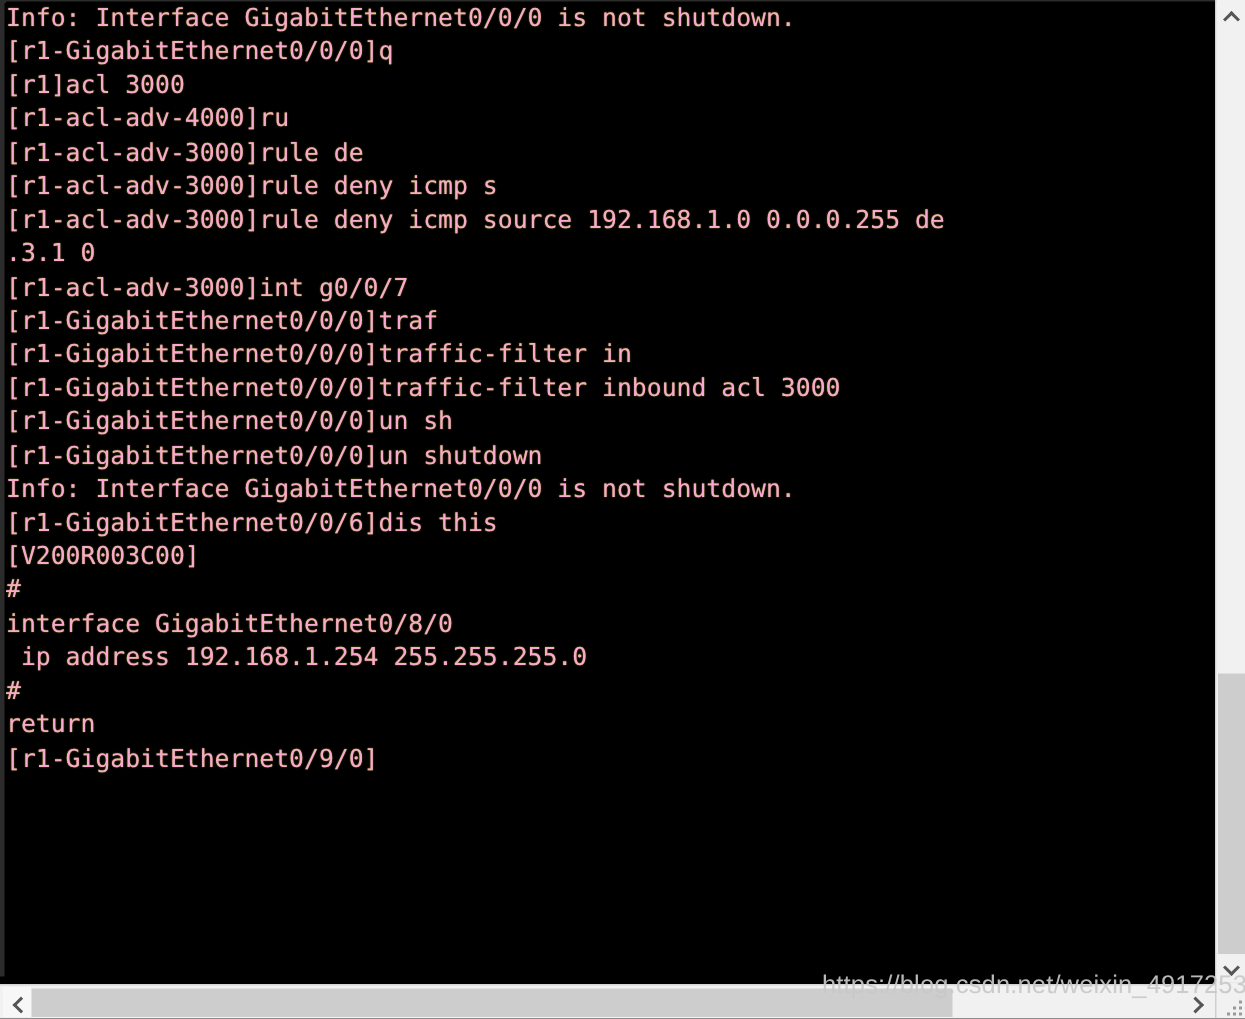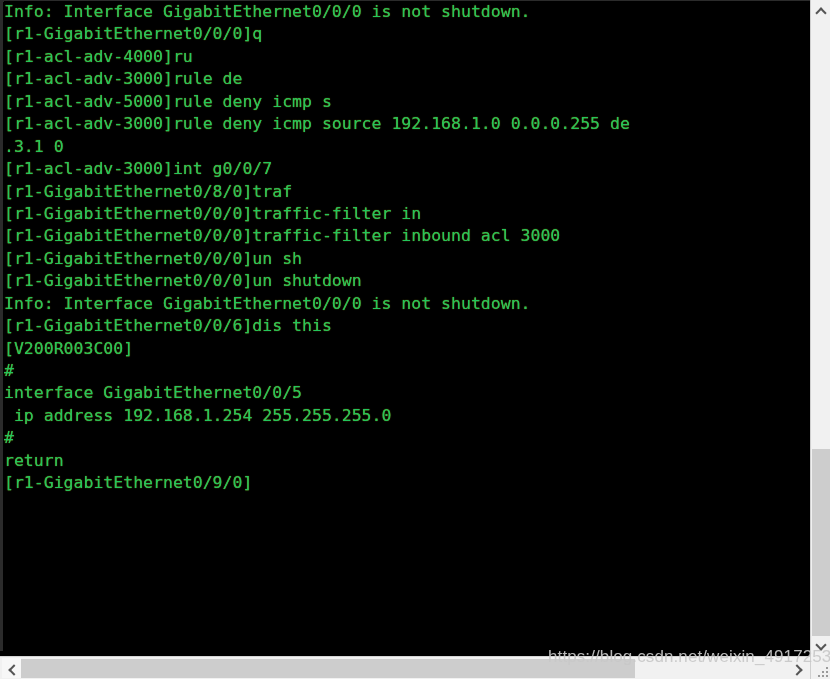--- a/index.html
+++ b/index.html
@@ -43,21 +43,21 @@
     left: 4px;
     top: 1px;
     width: 806px;
     height: 648px;
     overflow: hidden;
     background: #000000;
   }
   .term-line {
     display: block;
     white-space: pre;
-    color: #22c55e;
+    color: #f9a8d4;
     font-size: 16.5px;
     line-height: 22.45px;
     height: 22.45px;
     letter-spacing: 0px;
     text-shadow: 0 0 1px #a0a000;
   }
 
   
   #vscrollbar {
     position: absolute;
@@ -188,36 +188,37 @@
 
 <div id="app">
 
   <div id="terminal-window">
     <div id="terminal-border-top"></div>
     <div id="terminal-border-left"></div>
 
     <div id="terminal-output">
       <span class="term-line">Info: Interface GigabitEthernet0/0/0 is not shutdown.</span>
       <span class="term-line">[r1-GigabitEthernet0/0/0]q</span>
+      <span class="term-line">[r1]acl 3000</span>
       <span class="term-line">[r1-acl-adv-4000]ru</span>
       <span class="term-line">[r1-acl-adv-3000]rule de</span>
-      <span class="term-line">[r1-acl-adv-5000]rule deny icmp s</span>
+      <span class="term-line">[r1-acl-adv-3000]rule deny icmp s</span>
       <span class="term-line">[r1-acl-adv-3000]rule deny icmp source 192.168.1.0 0.0.0.255 de</span>
       <span class="term-line">.3.1 0</span>
       <span class="term-line">[r1-acl-adv-3000]int g0/0/7</span>
-      <span class="term-line">[r1-GigabitEthernet0/8/0]traf</span>
+      <span class="term-line">[r1-GigabitEthernet0/0/0]traf</span>
       <span class="term-line">[r1-GigabitEthernet0/0/0]traffic-filter in</span>
       <span class="term-line">[r1-GigabitEthernet0/0/0]traffic-filter inbound acl 3000</span>
       <span class="term-line">[r1-GigabitEthernet0/0/0]un sh</span>
       <span class="term-line">[r1-GigabitEthernet0/0/0]un shutdown</span>
       <span class="term-line">Info: Interface GigabitEthernet0/0/0 is not shutdown.</span>
       <span class="term-line">[r1-GigabitEthernet0/0/6]dis this</span>
       <span class="term-line">[V200R003C00]</span>
       <span class="term-line">#</span>
-      <span class="term-line">interface GigabitEthernet0/0/5</span>
+      <span class="term-line">interface GigabitEthernet0/8/0</span>
       <span class="term-line"> ip address 192.168.1.254 255.255.255.0</span>
       <span class="term-line">#</span>
       <span class="term-line">return</span>
       <span class="term-line">[r1-GigabitEthernet0/9/0]</span>
     </div>
   </div>
 
   <div id="vscrollbar">
     <div id="vscroll-up-button">
       <span class="chev up"></span>

